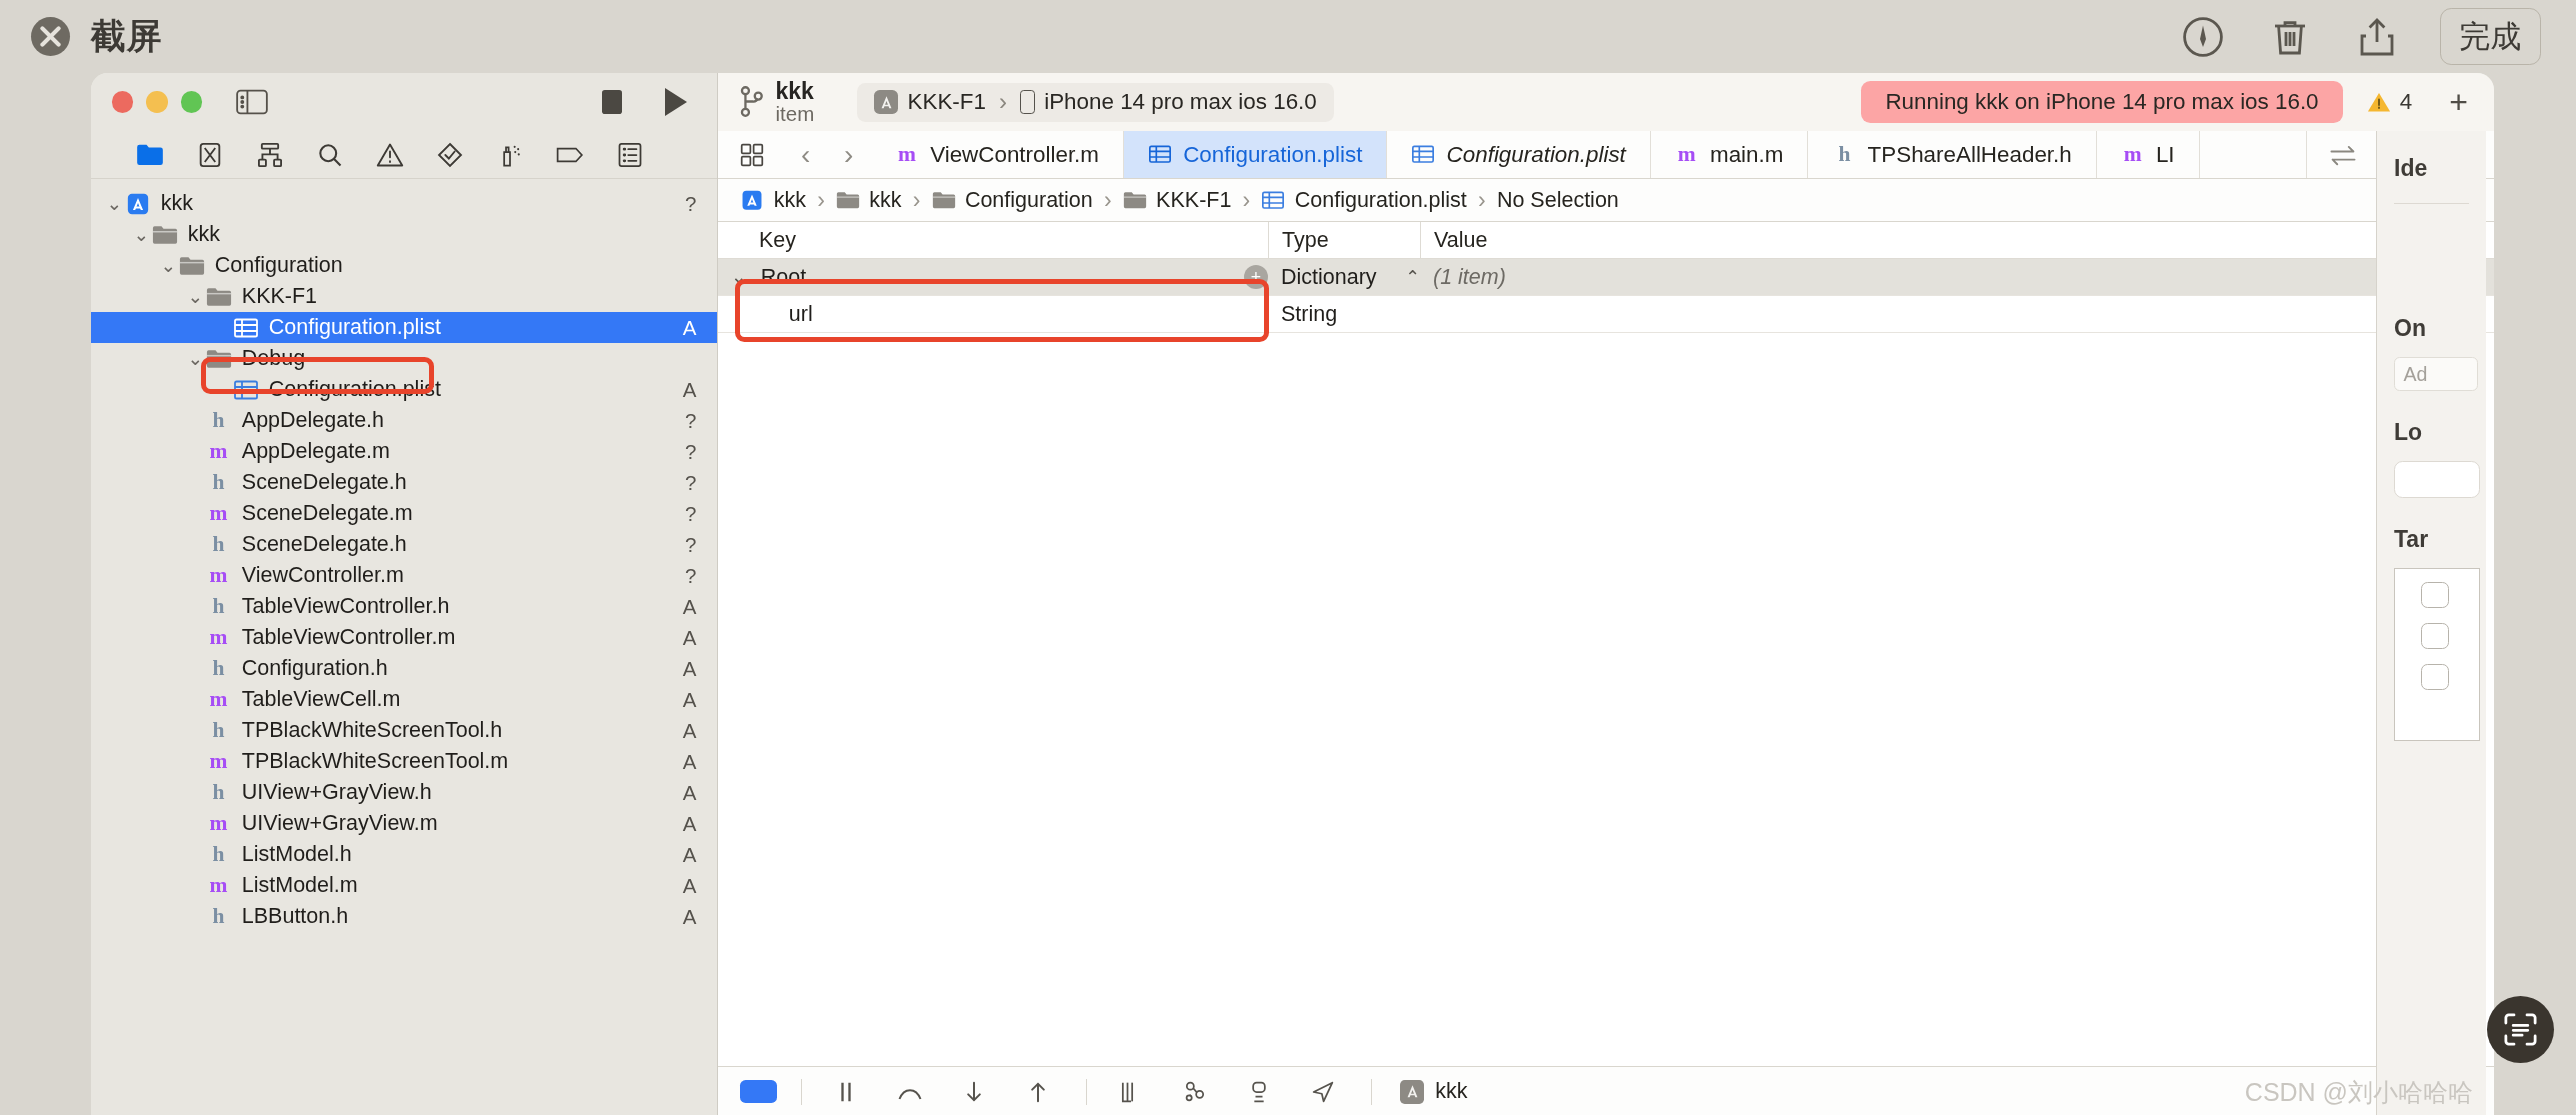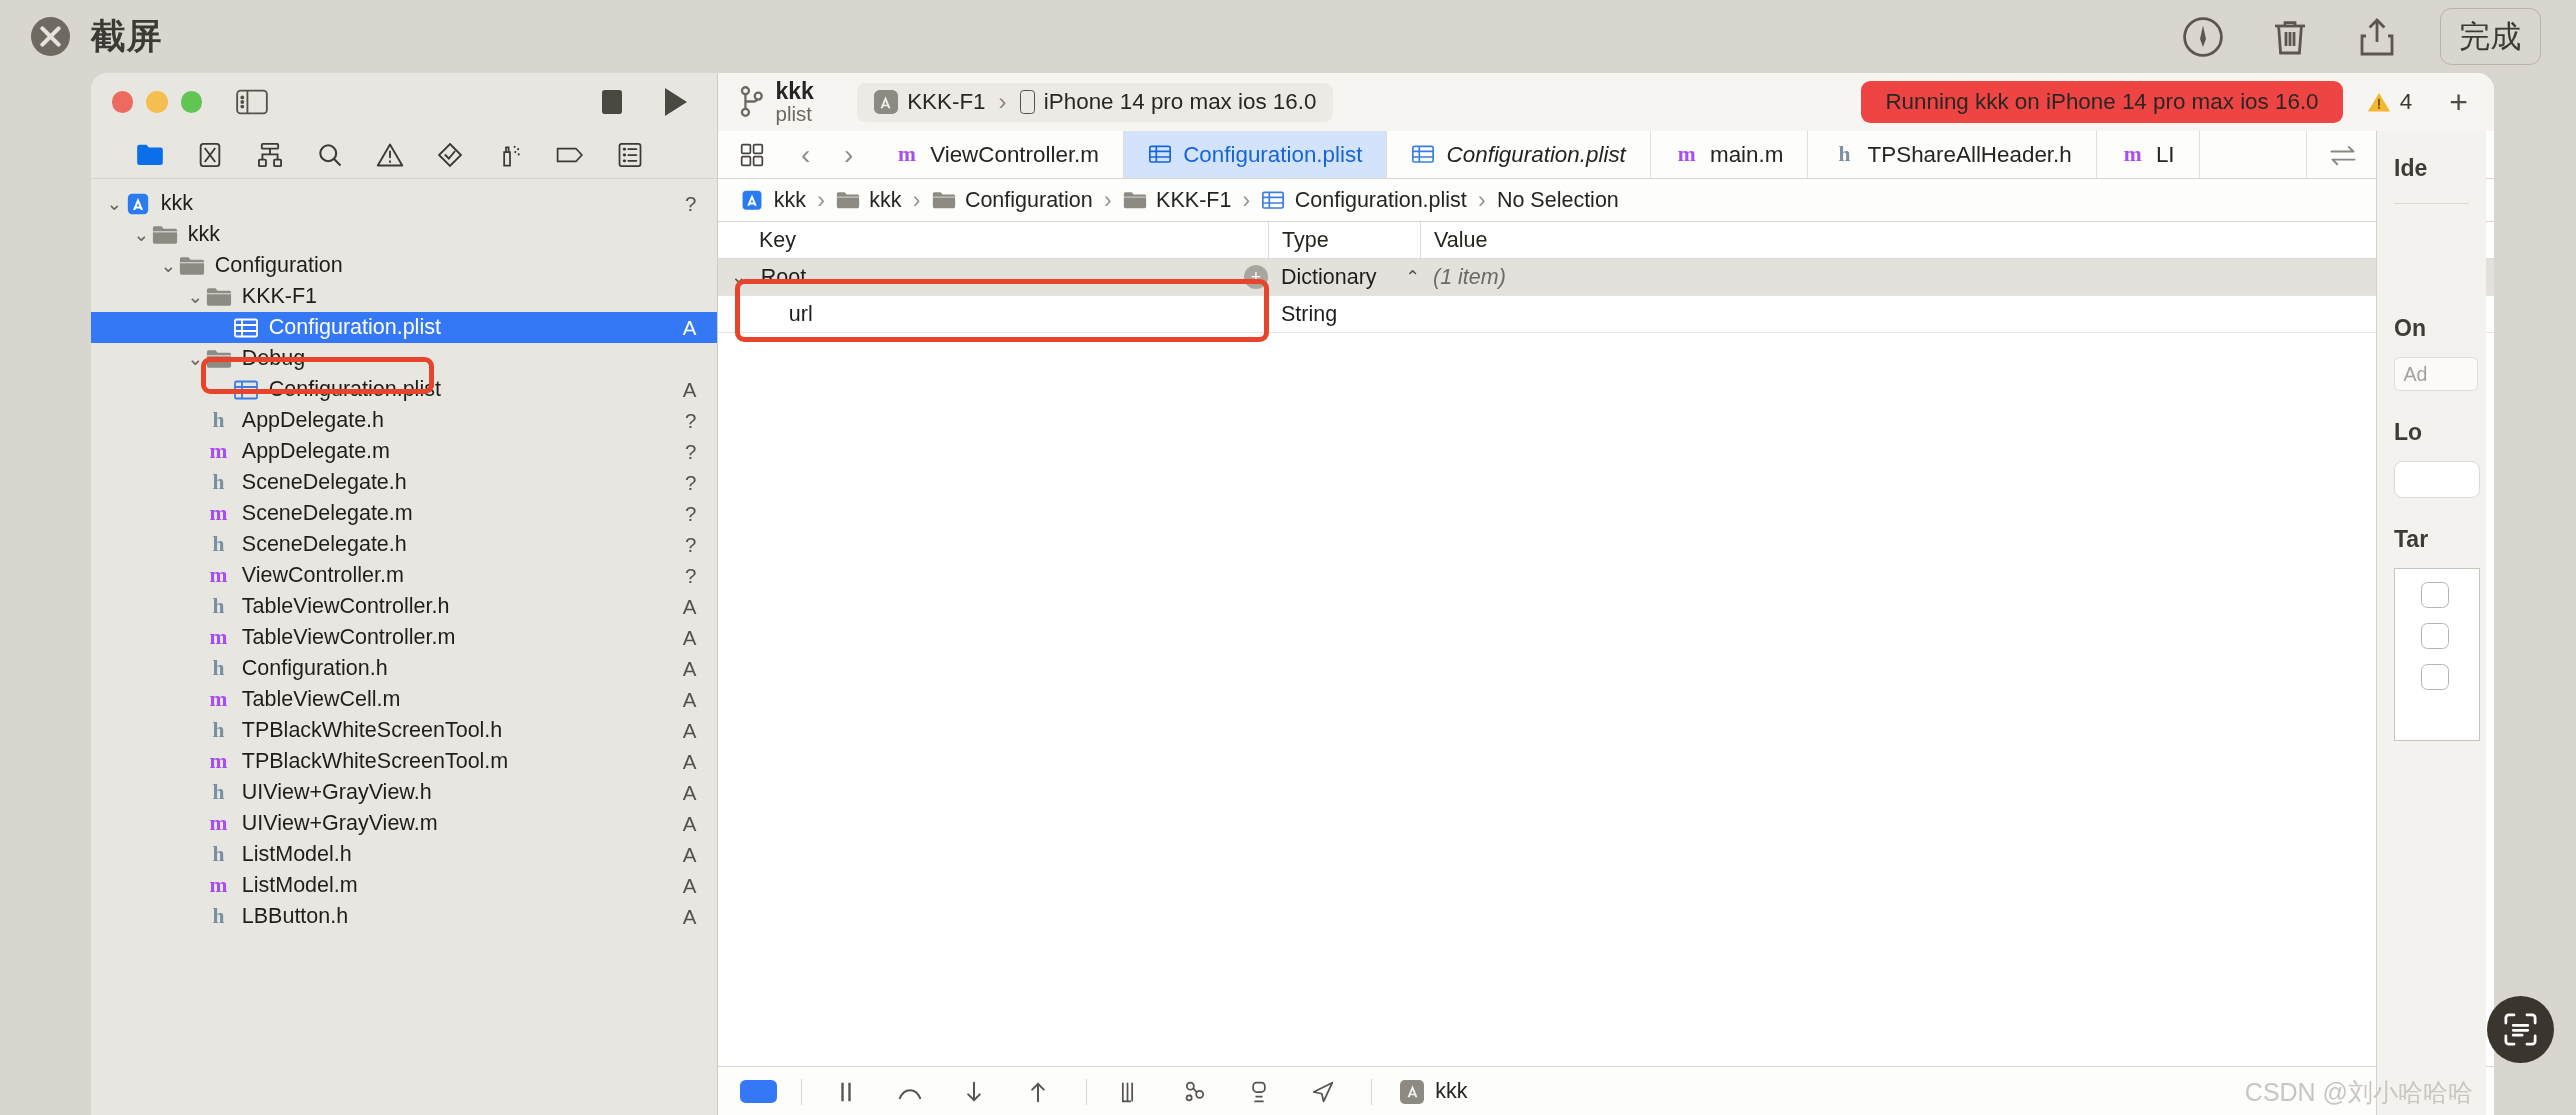--- a/index.html
+++ b/index.html
@@ -88,21 +88,21 @@
   }
   .dest-appicon {
     width: 24px; height: 24px; border-radius: 5.6px; background: #8d8a84;
     display:flex; align-items:center; justify-content:center;
   }
   .dest-appicon svg { width: 17px; height: 17px; color: #f2f1ee; }
   .dest-text { font-size: 22.4px; color: #292723; }
   .dest-sep { color: #8b877f; font-size: 24px; margin: 0 3.7px; font-weight: 300; }
   .dest-phone { width: 15px; height: 24px; border: 1.9px solid #55524c; border-radius: 3.7px; }
   .status-pill {
-    margin-left: auto; background: #ef4444; border-radius: 9.3px;
+    margin-left: auto; background: #fca5a5; border-radius: 9.3px;
     padding: 8.4px 24px; font-size: 22.4px; color: #292723;
   }
   .warn-group { display: flex; align-items: center; gap: 9.3px; margin-left: 24px; }
   .warn-tri { width: 24px; height: 22.4px; }
   .warn-count { font-size: 22.4px; color: #3a3833; }
   .plus-btn { margin-left: 37px; margin-right: 26px; font-size: 32px; color: #504d47; font-weight: 300; }
 
   
   #navigator {
     position: absolute; left: 0; top: 58px; width: 627px; bottom: 0;
@@ -333,21 +333,21 @@
             <svg viewBox="0 0 18 26" fill="none" stroke="currentColor" stroke-width="1.7">
               <circle cx="4.5" cy="5" r="2.6"></circle>
                 <circle cx="4.5" cy="21" r="2.6"></circle>
                 <circle cx="14" cy="9" r="2.6"></circle>
               <path d="M4.5 7.6 V18.4"></path>
                 <path d="M4.5 13 H10 A3.4 3.4 0 0 0 13.6 11"></path>
             </svg>
           </div>
           <div class="scheme-names">
             <div class="scheme-name">kkk</div>
-            <div class="branch-name">plist</div>
+            <div class="branch-name">item</div>
           </div>
         </div>
 
         <div class="dest-pill">
           <div class="dest-appicon">
             <svg viewBox="0 0 24 24" fill="currentColor">
                 <path d="M12 3 L19 20 H16 L12 10 L8 20 H5 Z M9.2 15h5.6l1 2.4H8.2z"></path>
               </svg>
           </div>
           <div class="dest-text">KKK-F1</div>

